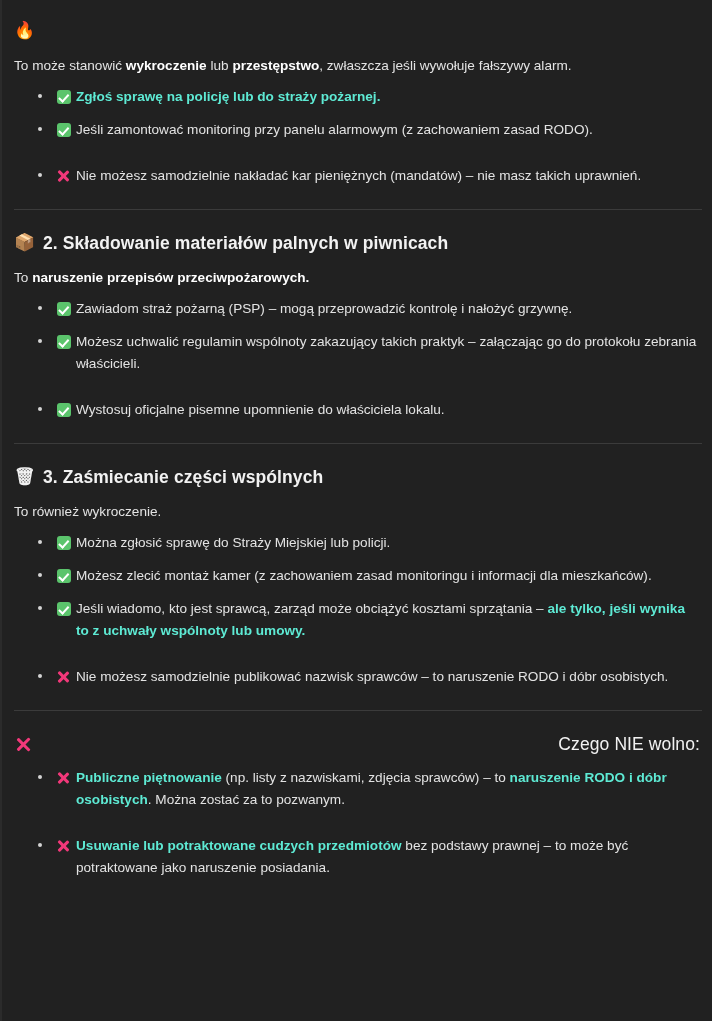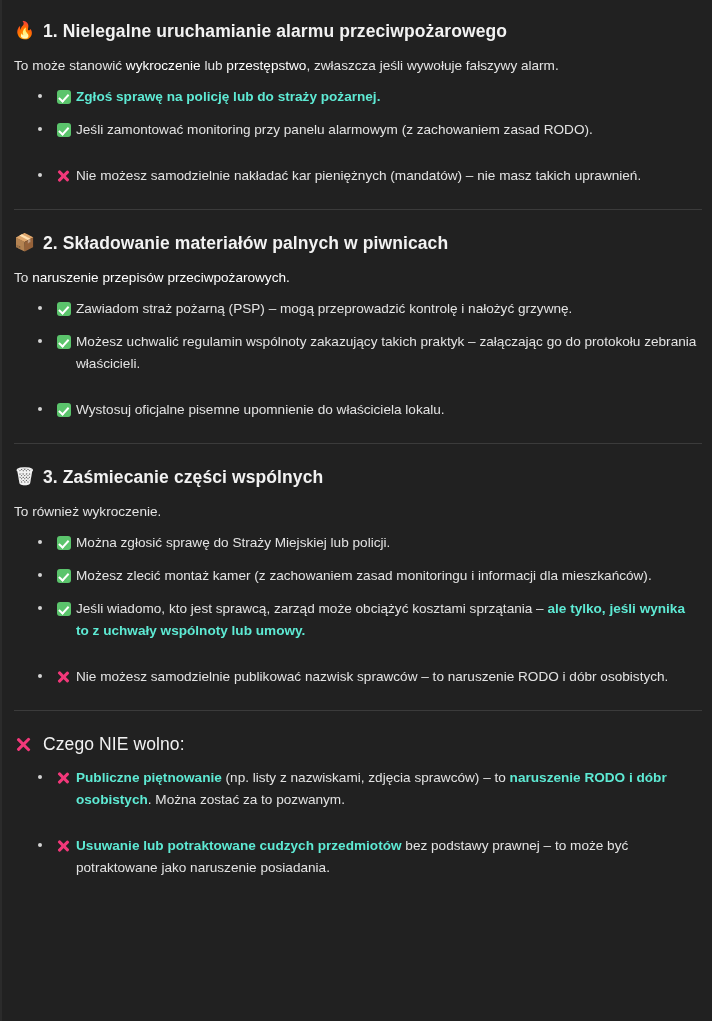--- a/index.html
+++ b/index.html
@@ -35,37 +35,38 @@
     line-height: 26px;
     color: #f2f2f2;
     letter-spacing: 0.1px;
     display: flex;
     align-items: flex-start;
     gap: 9px;
   }
   h3.heading.light {
     font-weight: normal;
     font-size: 17.5px;
+    text-align: right;
   }
   .head-emoji {
     font-size: 17px;
     line-height: 26px;
     width: 20px;
     flex: 0 0 20px;
     text-align: center;
   }
   .head-text { flex: 1 1 auto; }
 
   p.intro {
     margin: 12px 0 0 0;
     font-size: 13.6px;
     line-height: 20px;
     color: #e3e3e3;
   }
-  p.intro b { font-weight: normal; color: #ffffff; }
+  p.intro b { font-weight: bold; color: #ffffff; }
 
   ul.items {
     list-style: none;
     margin: 10px 0 0 0;
     padding: 0;
   }
   ul.items > li {
     position: relative;
     margin: 0 0 11px 0;
     padding-left: 62px;
@@ -168,21 +169,20 @@
   }
 </style>
 </head>
 <body>
 
 <div class="page">
   <div id="sections-root">
       <div class="section first">
         <h3 class="heading">
           <span class="head-emoji">🔥</span>
-          <span class="head-text">1. Nielegalne uruchamianie alarmu przeciwpożarowego</span>
         </h3>
         <p class="intro">To może stanowić <b>wykroczenie</b> lub <b>przestępstwo</b>, zwłaszcza jeśli wywołuje fałszywy alarm.</p>
         <ul class="items">
           <li><span class="dot"></span><span class="mark"><span class="chk"></span></span><span><b>Zgłoś sprawę na policję lub do straży pożarnej.</b></span></li>
           <li><span class="dot"></span><span class="mark"><span class="chk"></span></span><span>Jeśli zamontować monitoring przy panelu alarmowym (z zachowaniem zasad RODO).</span></li>
           <li><span class="dot"></span><span class="mark"><span class="crs"></span></span><span>Nie możesz samodzielnie nakładać kar pieniężnych (mandatów) – nie masz takich uprawnień.</span></li>
         </ul>
         <hr class="sep">
       </div>
       <div class="section">

